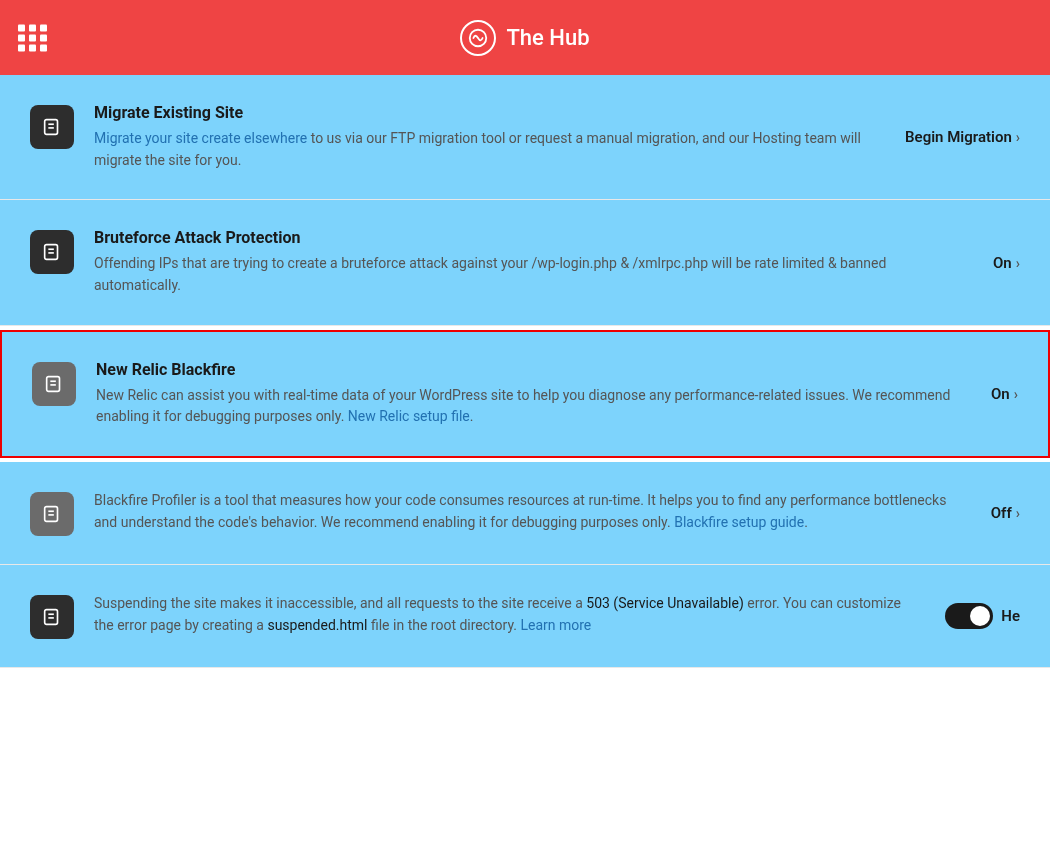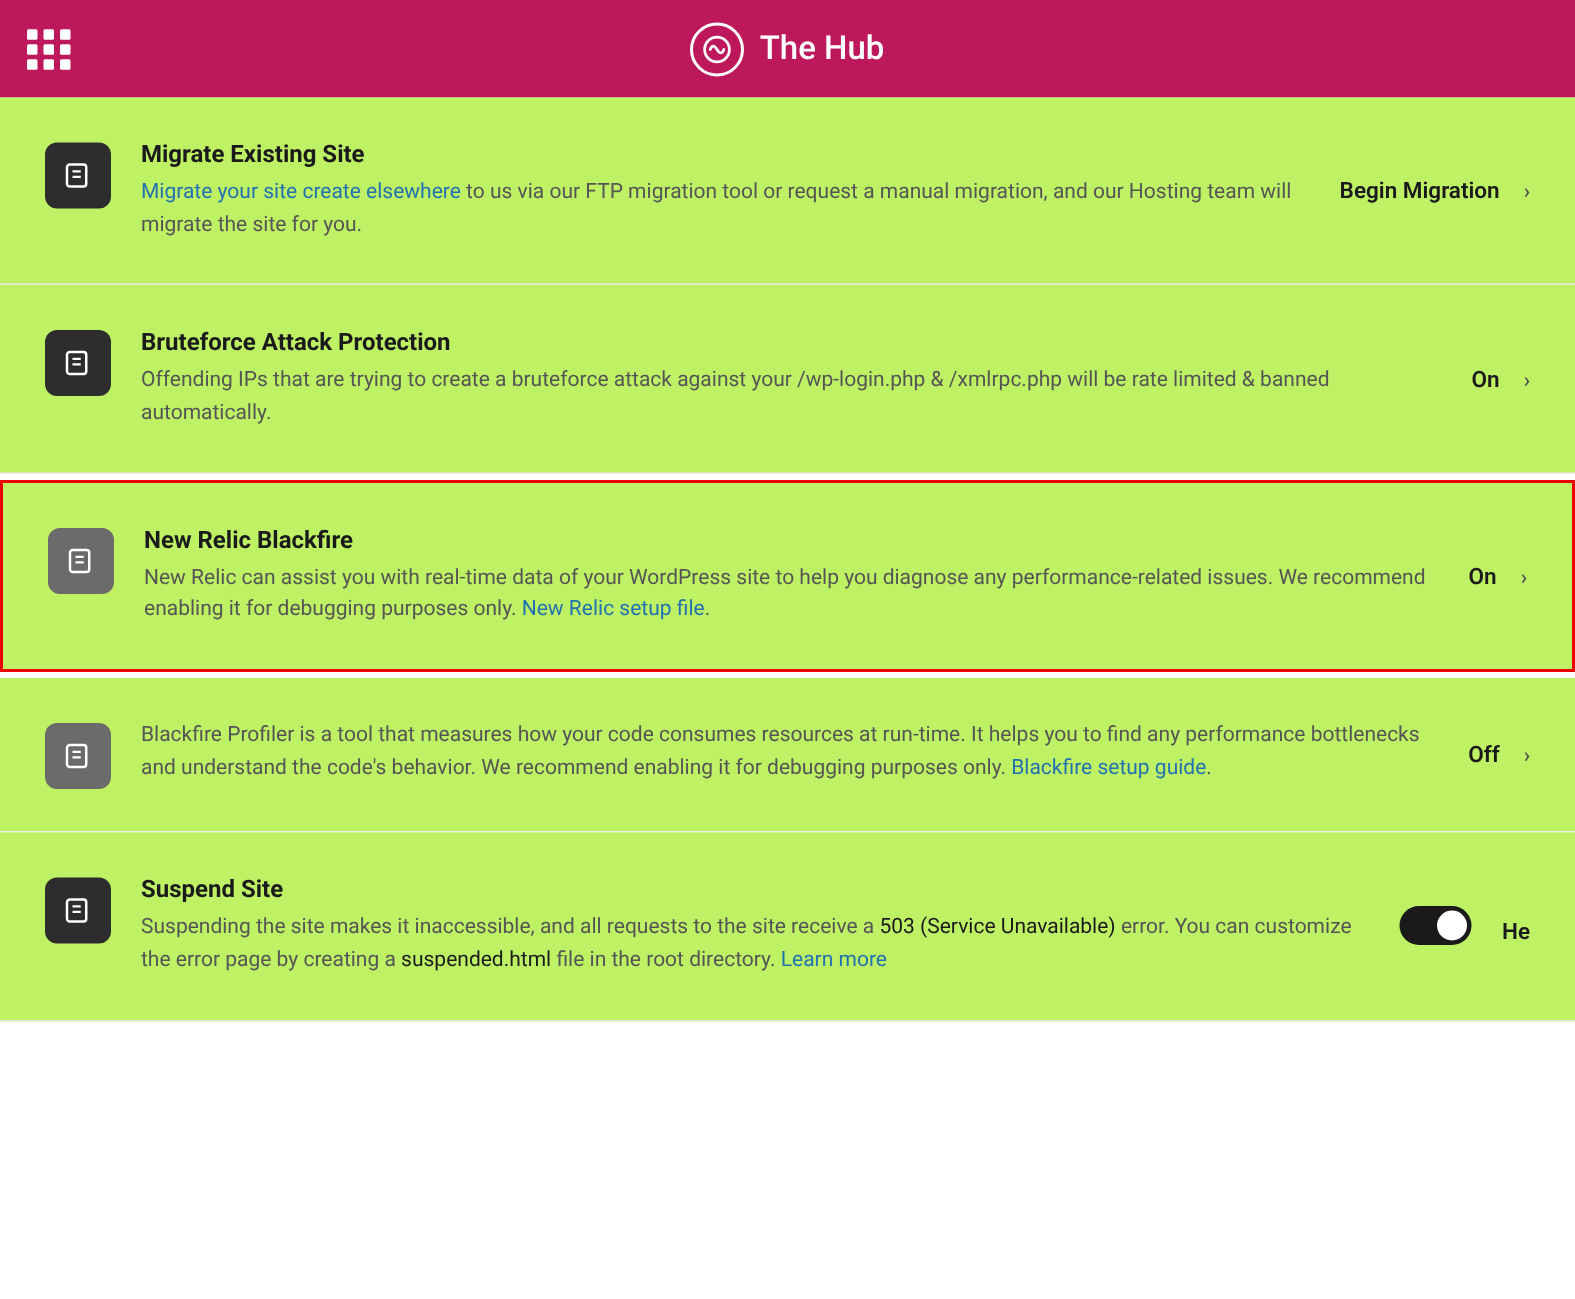--- a/index.html
+++ b/index.html
@@ -1,21 +1,21 @@
 <!DOCTYPE html>
 <html><head>
   <meta charset="utf-8">
   <style>
     * { margin: 0; padding: 0; box-sizing: border-box; }
     body { font-family: -apple-system, BlinkMacSystemFont, 'Segoe UI', Roboto, sans-serif; background: #fff; width: 1050px; min-height: 866px; }
 
     
     .header {
-      background: #be185d;
-      height: 65px;
+      background: #ef4444;
+      height: 75px;
       display: flex;
       align-items: center;
       justify-content: center;
       position: relative;
     }
     .header-logo {
       display: flex;
       align-items: center;
       gap: 10px;
       color: #fff;
@@ -58,21 +58,21 @@
     .content {
       padding: 0;
     }
 
     
     .section-item {
       display: flex;
       align-items: flex-start;
       padding: 28px 30px;
       border-bottom: 1px solid #e8e8e8;
-      background: #bef264;
+      background: #7dd3fc;
       position: relative;
     }
     .section-item.highlighted {
       border: 2.5px solid #e00;
       margin: 4px 0;
     }
 
     .item-icon {
       width: 44px;
       height: 44px;
@@ -116,22 +116,22 @@
     }
     .item-desc strong {
       font-weight: 400;
       color: #1a1a1a;
     }
 
     .item-action {
       margin-left: 24px;
       flex-shrink: 0;
       display: flex;
-      align-items: flex-end;
-      gap: 16px;
+      align-items: center;
+      gap: 4px;
       font-size: 15px;
       font-weight: 600;
       color: #1a1a1a;
       align-self: center;
       white-space: nowrap;
     }
     .item-action .chevron {
       font-size: 14px;
       color: #555;
     }
@@ -266,21 +266,20 @@
 
   <div class="section-item">
     <div class="item-icon">
       <svg viewBox="0 0 24 24">
           <rect x="4" y="4" width="14" height="16" rx="2"></rect>
           <line x1="8" y1="9" x2="14" y2="9"></line>
           <line x1="8" y1="13" x2="14" y2="13"></line>
         </svg>
     </div>
     <div class="item-content">
-      <div class="item-title">Suspend Site</div>
       <div class="item-desc">
         Suspending the site makes it inaccessible, and all requests to the site receive a <strong>503 (Service Unavailable)</strong> error. You can customize the error page by creating a <strong>suspended.html</strong> file in the root directory. <a class="link">Learn more</a>
       </div>
     </div>
     <div class="item-action">
       <div class="toggle-pill"></div>
       <span>He</span>
     </div>
   </div>
 

